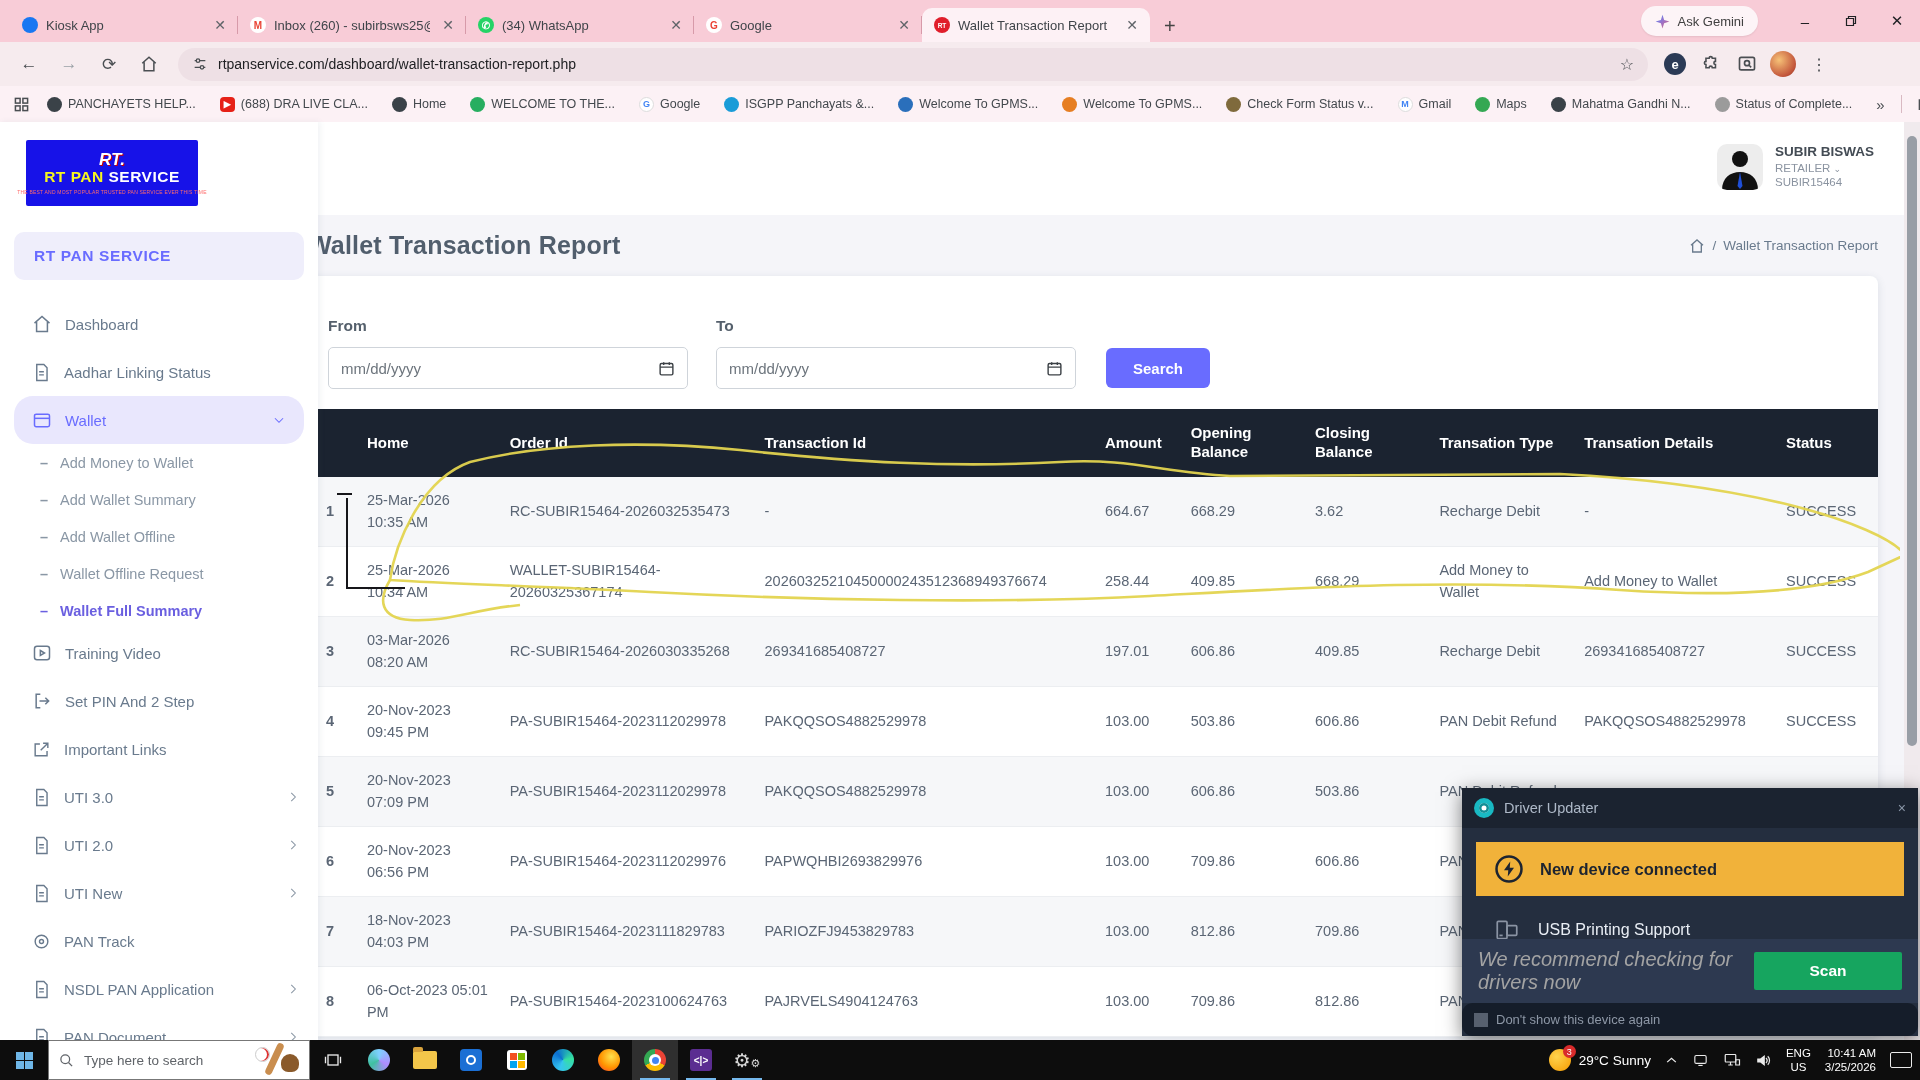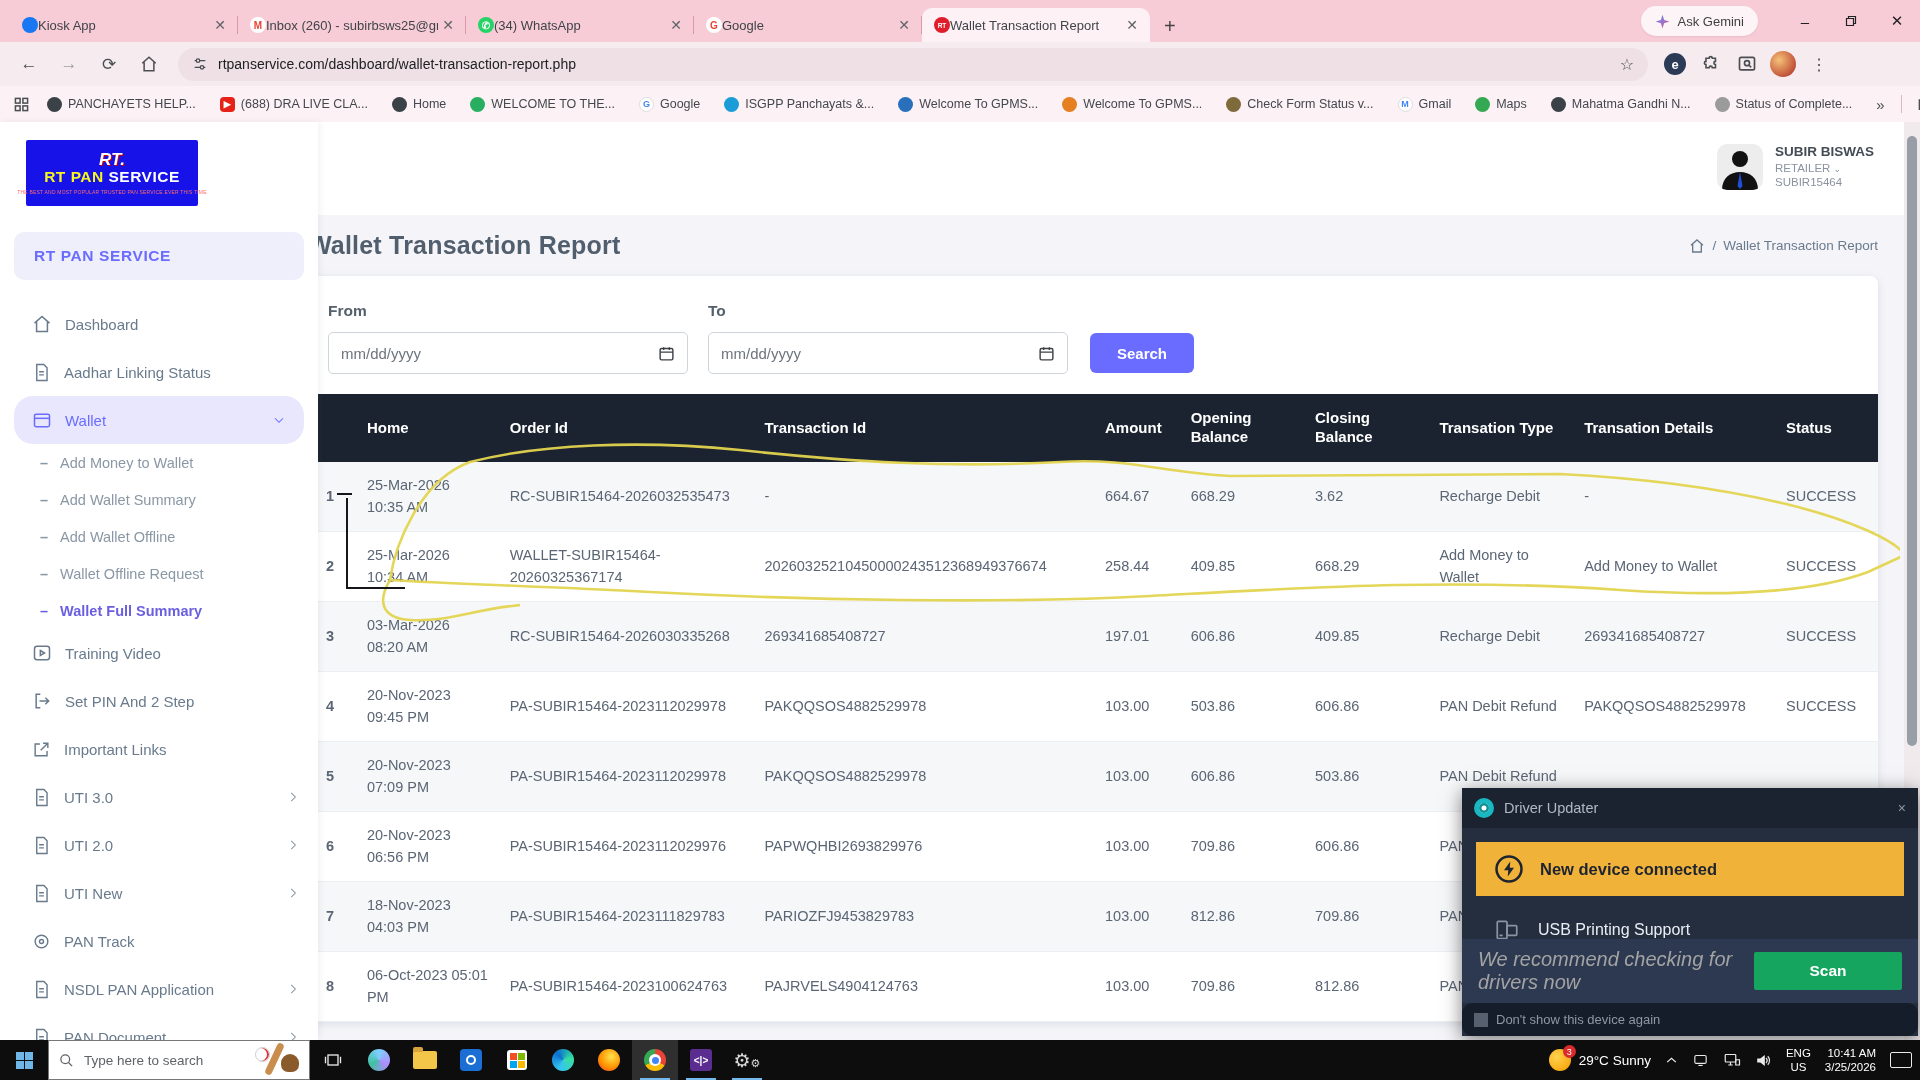--- a/index.html
+++ b/index.html
@@ -1,21 +1,21 @@
 <!DOCTYPE html>
 <html><head>
 <meta charset="utf-8">
 <style>
   * { box-sizing: border-box; margin: 0; padding: 0; }
   html,body { width:1920px; height:1080px; overflow:hidden; font-family:"Liberation Sans",sans-serif; background:#fff; position:relative; }
   .abs { position:absolute; }
 
   
   #tabstrip { left:0; top:0; width:1920px; height:42px; background:#f8ccd7; display:flex; align-items:flex-end; padding-left:10px; }
-  .tab { width:228px; height:34px; display:flex; align-items:center; padding:0 8px 0 12px; font-size:13px; color:#3f4449; position:relative; }
+  .tab { width:228px; height:34px; display:flex; align-items:center; gap:8px; padding:0 8px 0 12px; font-size:13px; color:#3f4449; position:relative; }
   .tab:not(.active):after { content:""; position:absolute; right:0; top:8px; height:18px; width:1px; background:#d79aa9; }
   .tab.active { background:#fdf1f5; border-radius:10px 10px 0 0; }
   .tab .tlabel { flex:1; white-space:nowrap; overflow:hidden; }
   .tab .tclose { color:#5f6368; font-size:14px; padding:0 4px; }
   .fav { width:16px; height:16px; border-radius:50%; flex:0 0 16px; display:flex; align-items:center; justify-content:center; font-size:9px; font-weight:bold; color:#fff; }
   #newtab { font-size:20px; color:#444; padding:0 14px 4px; }
   #tabright { margin-left:auto; display:flex; align-items:center; height:42px; }
   #gemini { background:#fdf4f7; border-radius:16px; height:30px; display:flex; align-items:center; gap:8px; padding:0 14px; font-size:13px; color:#404040; box-shadow:0 1px 2px rgba(0,0,0,.08); margin-right:24px; }
   .winctl { width:46px; height:42px; display:flex; align-items:center; justify-content:center; color:#202124; font-size:15px; }
 
@@ -63,21 +63,21 @@
   #uavatar { width:46px; height:46px; border-radius:10px; background:#ededed; overflow:hidden; position:relative; }
   #utext { line-height:1.25; }
   #uname { font-size:13.5px; font-weight:bold; color:#444c55; }
   #urole, #uid { font-size:11.5px; color:#8a93a0; }
   #content { padding:0 26px; }
   #titlerow { margin-top:16px; display:flex; justify-content:space-between; align-items:center; }
   #page-title { font-size:25px; font-weight:bold; color:#515e6d; letter-spacing:.2px; }
   #breadcrumb { display:flex; align-items:center; gap:7px; font-size:13.5px; color:#697a8d; }
 
   #card { margin-top:16px; background:#fff; border-radius:8px; box-shadow:0 2px 8px rgba(67,89,113,.14); overflow:hidden; }
-  #filter { padding:26px 20px 20px; display:flex; gap:20px; align-items:flex-end;border-radius:10px; }
+  #filter { padding:41px 20px 20px; display:flex; gap:28px; align-items:flex-end;border-radius:10px; }
   .fcol .flabel { font-size:15.5px; font-weight:bold; color:#55606c; margin-bottom:12px; }
   .dateinput { width:360px; height:42px; border:1px solid #cfd4da; border-radius:5px; display:flex; align-items:center; padding:0 12px; color:#6d757d; font-size:15px; }
   .dateinput .cal { margin-left:auto; color:#3c4146; }
   #search-btn { height:40px; width:104px; background:#696cff; border:none; border-radius:6px; color:#fff; font-size:15px; font-weight:bold; margin-left:2px; margin-bottom:1px; font-family:"Liberation Sans",sans-serif; }
 
   table { width:100%; border-collapse:collapse; table-layout:fixed; }
   thead th { background:#1b2330; color:#fff; font-size:15px; text-align:left; font-weight:bold; padding:12px 10px; height:68px; vertical-align:middle; line-height:1.25; }
   thead th:first-child { padding-left:18px; }
   tbody td { padding:12px 10px; font-size:14.5px; color:#5b6675; border-bottom:1px solid #eceef1; vertical-align:middle; line-height:1.55; word-wrap:break-word; }
   tbody td:first-child { padding-left:18px; font-weight:bold; }

